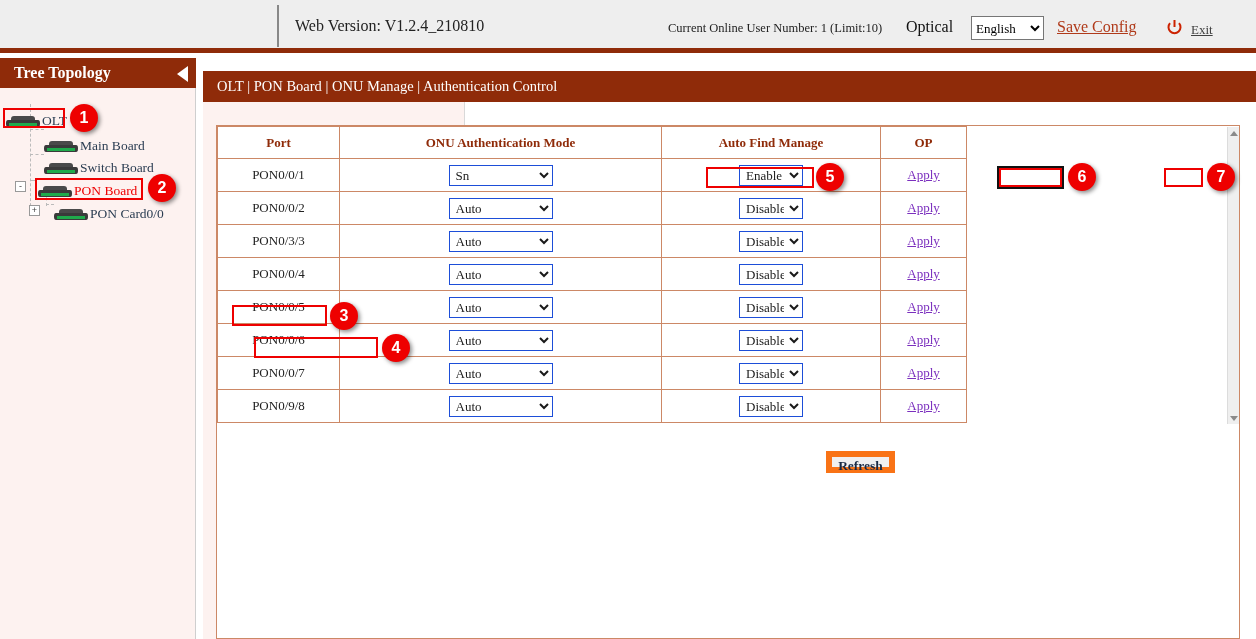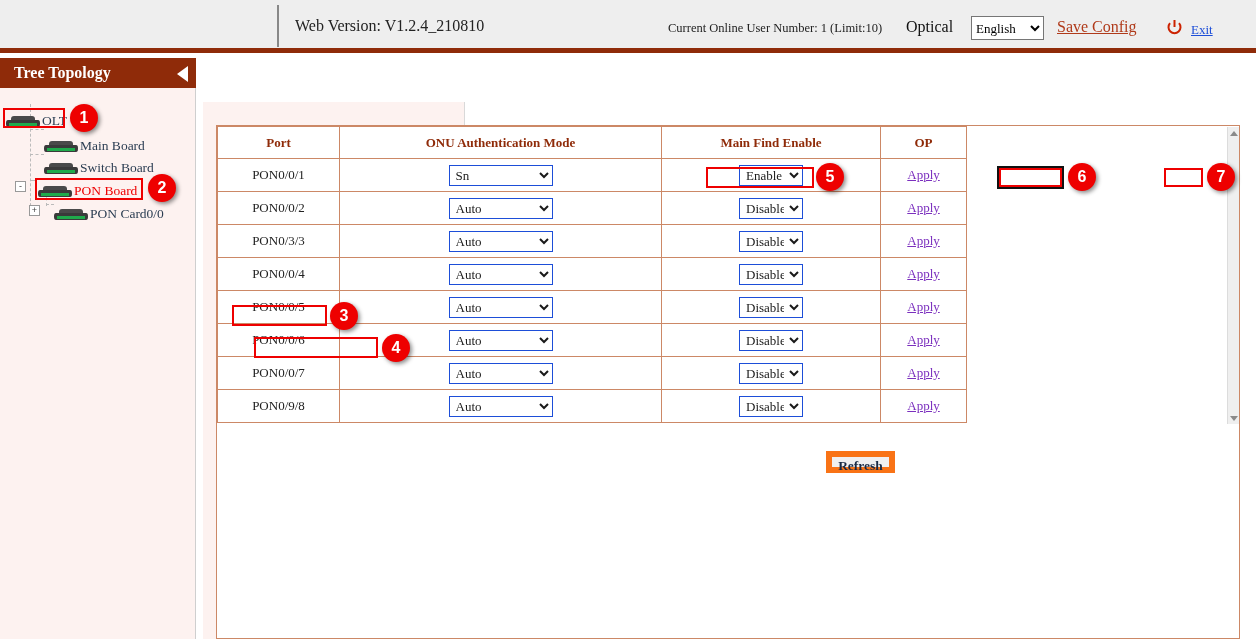--- a/index.html
+++ b/index.html
@@ -55,21 +55,21 @@
     font-size: 16px; color: #b03a1a;
     text-decoration: underline;
     white-space: nowrap; cursor: pointer;
   }
   #power-icon {
     position: absolute; left: 1166px; top: 19px;
     width: 17px; height: 17px;
   }
   #exit-link {
     position: absolute; left: 1191px; top: 22px;
-    font-size: 13px; color: #1d4ed8;
+    font-size: 13px; color: #404040;
     text-decoration: underline;
     white-space: nowrap; cursor: pointer;
   }
 
   
   #left-panel {
     position: absolute; left: 0; top: 58px;
     width: 196px; height: 581px;
     background: #fdf2f0;
     border-right: 1px solid #cfcfcf;
@@ -395,20 +395,23 @@
     <span class="dev-icon"><span class="top"></span><span class="body"></span><span class="stripe"></span></span><span>PON Board</span>
   </div>
 
   <div class="tnode" style="left:54px; top:146px;">
     <span class="dev-icon"><span class="top"></span><span class="body"></span><span class="stripe"></span></span><span>PON Card0/0</span>
   </div>
 </div>
 
 <div id="content">
 
+  <div id="breadcrumb-bar">
+    <div id="breadcrumb-text">OLT | PON Board | ONU Manage | Authentication Control</div>
+  </div>
 
   <div id="menu-panel">
 
     <div class="exp-box" style="left:18px; top:24px;">-</div>
     <div class="mconn" style="left:31px; top:26px;">-</div>
     <div class="mnode" style="left:38px; top:20px;">
       <span>Port</span>
     </div>
     <div class="dashv" style="left:50px; top:36px; height:140px;"></div>
     <div class="dashh" style="left:50px; top:51px; width:14px;"></div>
@@ -468,21 +471,21 @@
   <div id="table-panel"></div>
 </div>
 
 <div id="outer-table-frame"></div>
 
 <table class="grid">
   <thead>
     <tr>
       <th class="col-port">Port</th>
       <th class="col-mode">ONU Authentication Mode</th>
-      <th class="col-auto">Main Find Enable</th>
+      <th class="col-auto">Auto Find Manage</th>
       <th class="col-op">OP</th>
     </tr>
   </thead>
   <tbody id="grid-body">
       <tr>
         <td class="col-port">PON0/0/1</td>
         <td class="col-mode"><select class="cell mode"><option>Auto</option><option selected="">Sn</option><option>Loid</option><option>Password</option><option>Sn+Password</option><option>Loid+Password</option></select></td>
         <td class="col-auto"><select class="cell auto"><option>Enable</option><option>Disable</option></select></td>
         <td class="col-op"><a class="apply">Apply</a></td>
       </tr>

